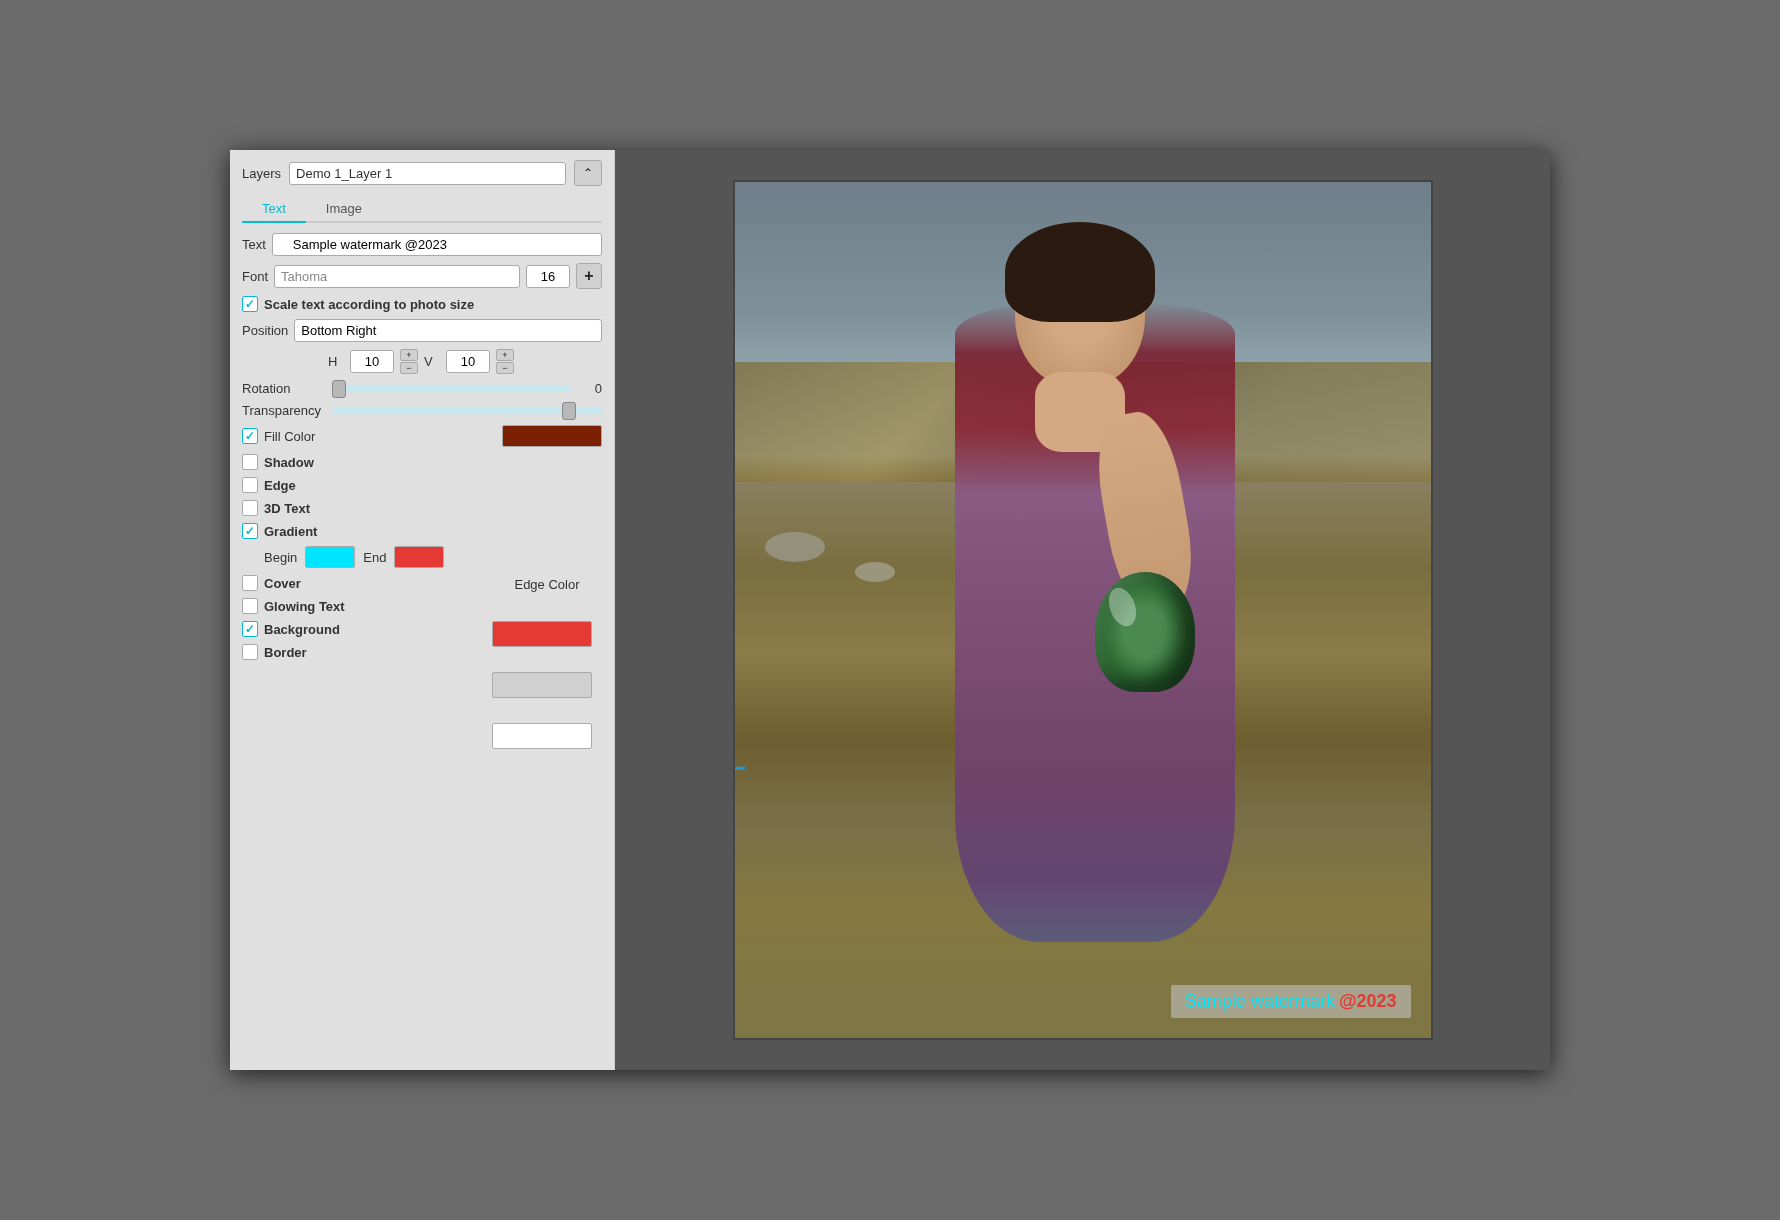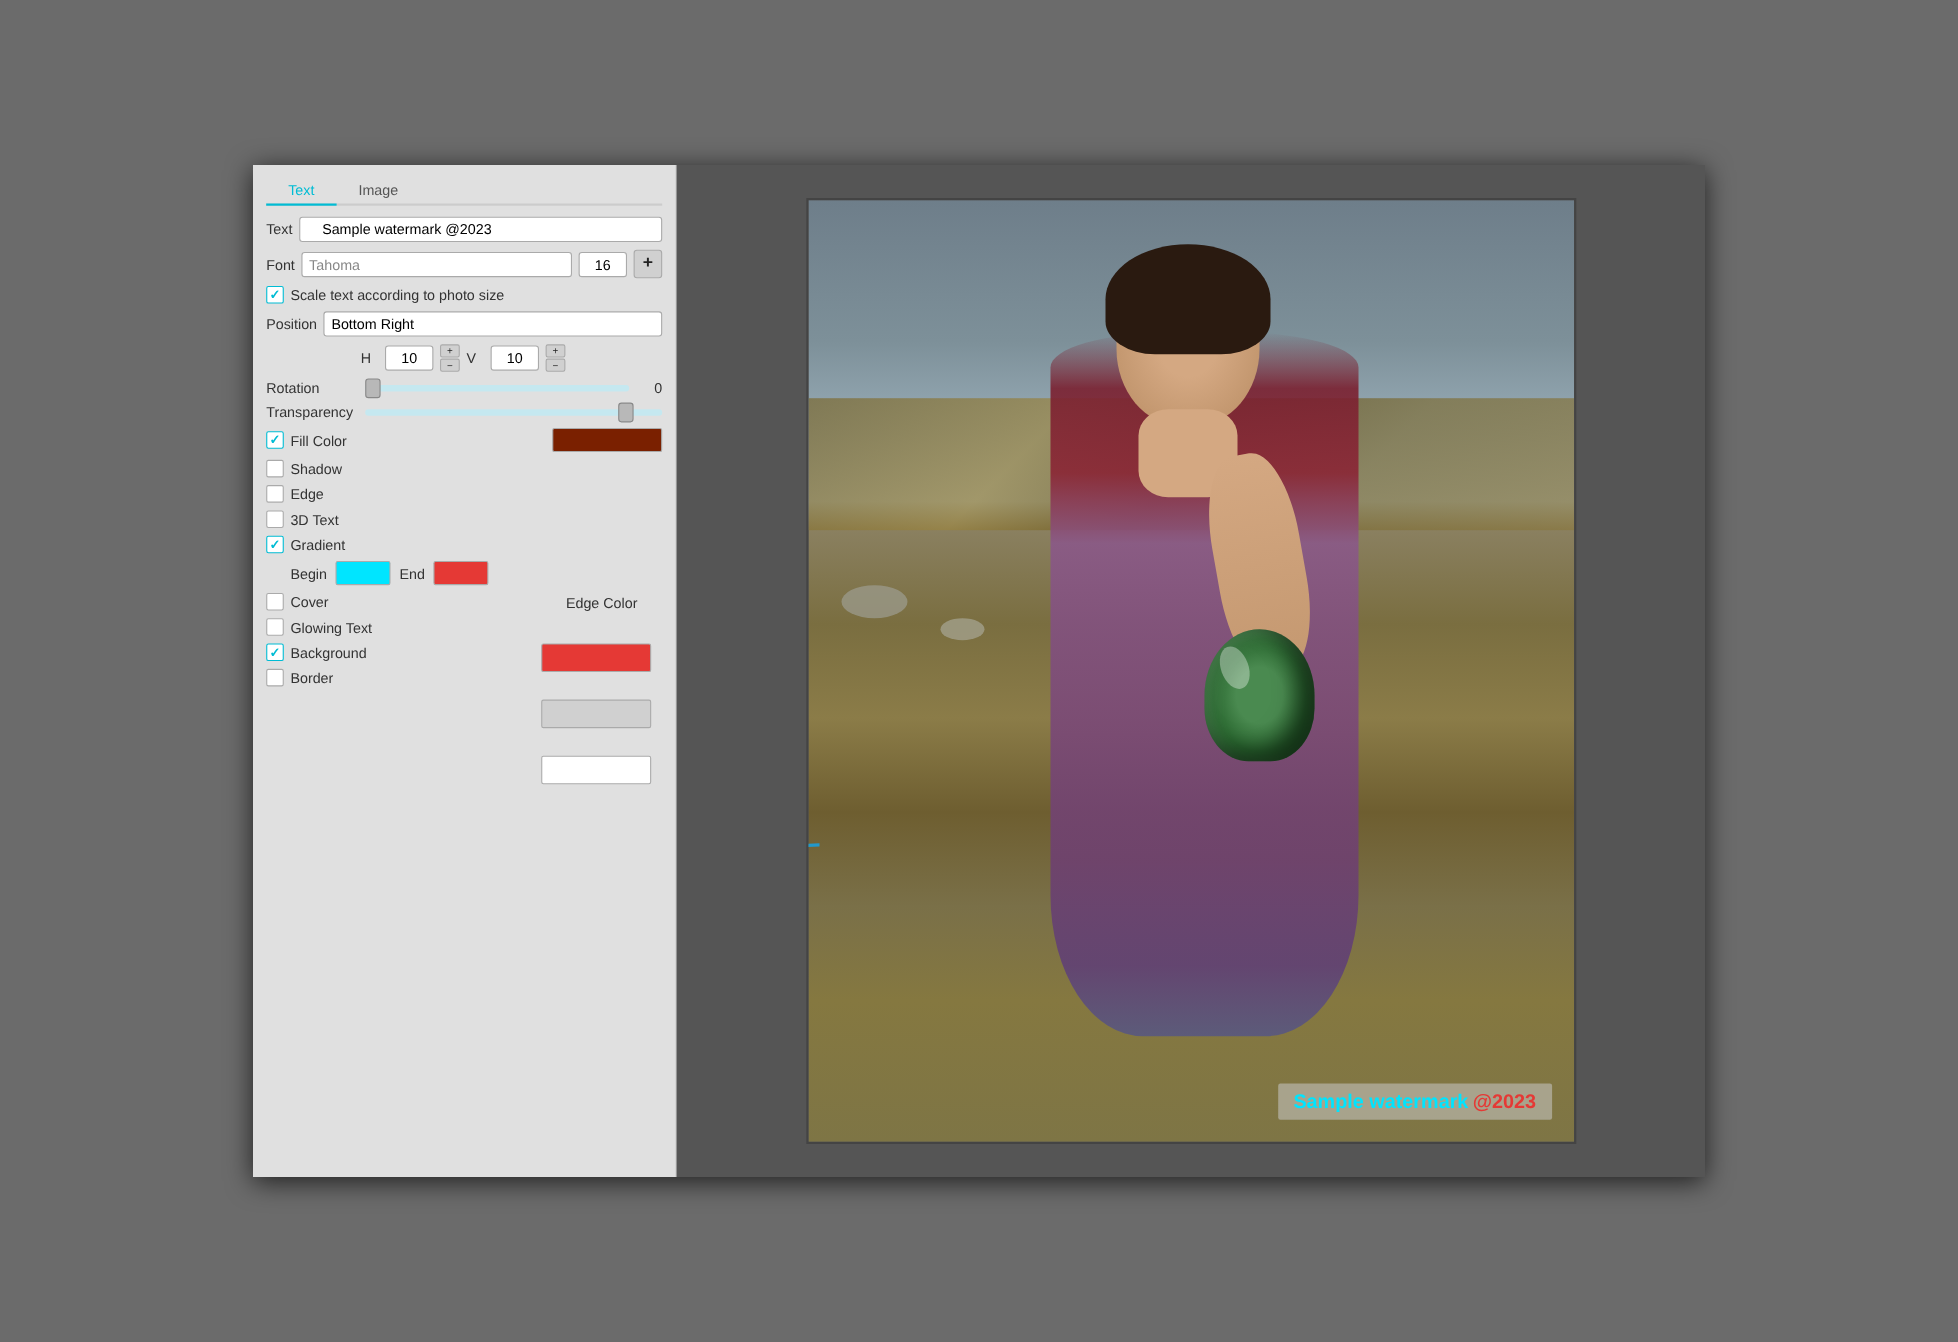--- a/index.html
+++ b/index.html
@@ -182,20 +182,21 @@
       font-size: 16px;
       font-weight: bold;
     }
 
     
     .check-row {
       display: flex;
       align-items: center;
       margin-bottom: 7px;
       gap: 6px;
+      font-weight: bold;
     }
     .check-box {
       width: 16px;
       height: 16px;
       border: 1px solid #aaa;
       background: #fff;
       display: flex;
       align-items: center;
       justify-content: center;
       border-radius: 2px;
@@ -374,21 +375,21 @@
       background: rgba(200,200,200,0.55);
       padding: 6px 14px;
       border-radius: 2px;
       display: flex;
       gap: 4px;
       align-items: center;
     }
     .watermark-text-cyan {
       color: #00e5ff;
       font-size: 18px;
-      font-weight: bold;
+      font-weight: normal;
       text-shadow: none;
       text-align: right;
     }
     .watermark-text-red {
       color: #e53935;
       font-size: 18px;
       font-weight: bold;
     }
 
     
@@ -420,20 +421,25 @@
 </head>
 <body>
 
 <div class="dialog">
 
 
   <div class="dialog-body">
 
     <div class="left-panel">
 
+      <div class="layers-row">
+        <span class="layers-label">Layers</span>
+        <input class="layers-select" type="text" value="Demo 1_Layer 1" style="">
+        <div class="layers-arrow-btn">⌃</div>
+      </div>
 
       <div class="tabs">
         <div class="tab active">Text</div>
         <div class="tab">Image</div>
       </div>
 
       <div class="form-row">
         <span class="form-label">Text</span>
         <input class="text-input" type="text" value="Sample watermark @2023" style="">
       </div>

